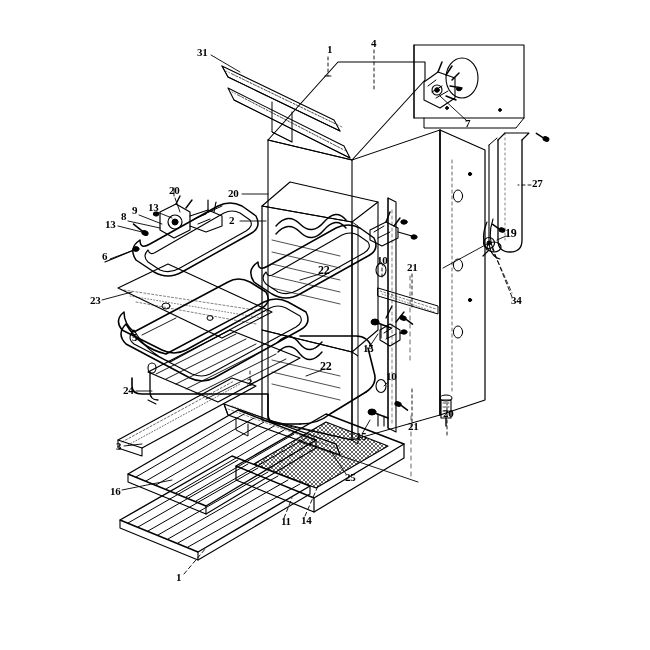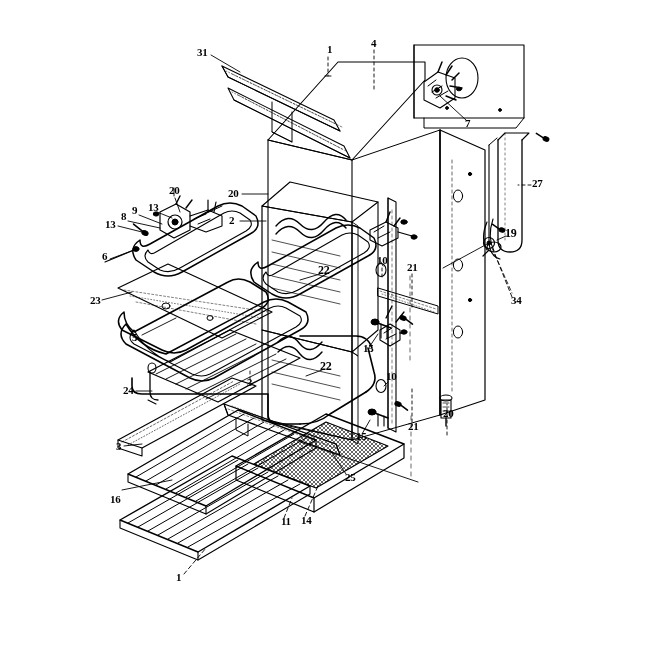--- a/index.html
+++ b/index.html
@@ -452,18 +452,18 @@
   <div class="callout" style="left:363px;top:343px;">15</div>
   <div class="callout" style="left:123px;top:385px;">24</div>
   <div class="callout" style="left:247px;top:377px;">3</div>
   <div class="callout sm" style="left:320px;top:361px;">22</div>
   <div class="callout" style="left:386px;top:371px;">10</div>
   <div class="callout" style="left:408px;top:421px;">21</div>
   <div class="callout" style="left:356px;top:431px;">15</div>
   <div class="callout" style="left:443px;top:408px;">20</div>
   <div class="callout" style="left:345px;top:472px;">25</div>
   <div class="callout" style="left:116px;top:441px;">3</div>
-  <div class="callout" style="left:110px;top:486px;margin-top:8px;">16</div>
+  <div class="callout" style="left:110px;top:486px;">16</div>
   <div class="callout" style="left:281px;top:516px;">11</div>
   <div class="callout" style="left:301px;top:515px;text-align:right;">14</div>
   <div class="callout" style="left:176px;top:572px;">1</div>
 
 </div>
 
 </body></html>

